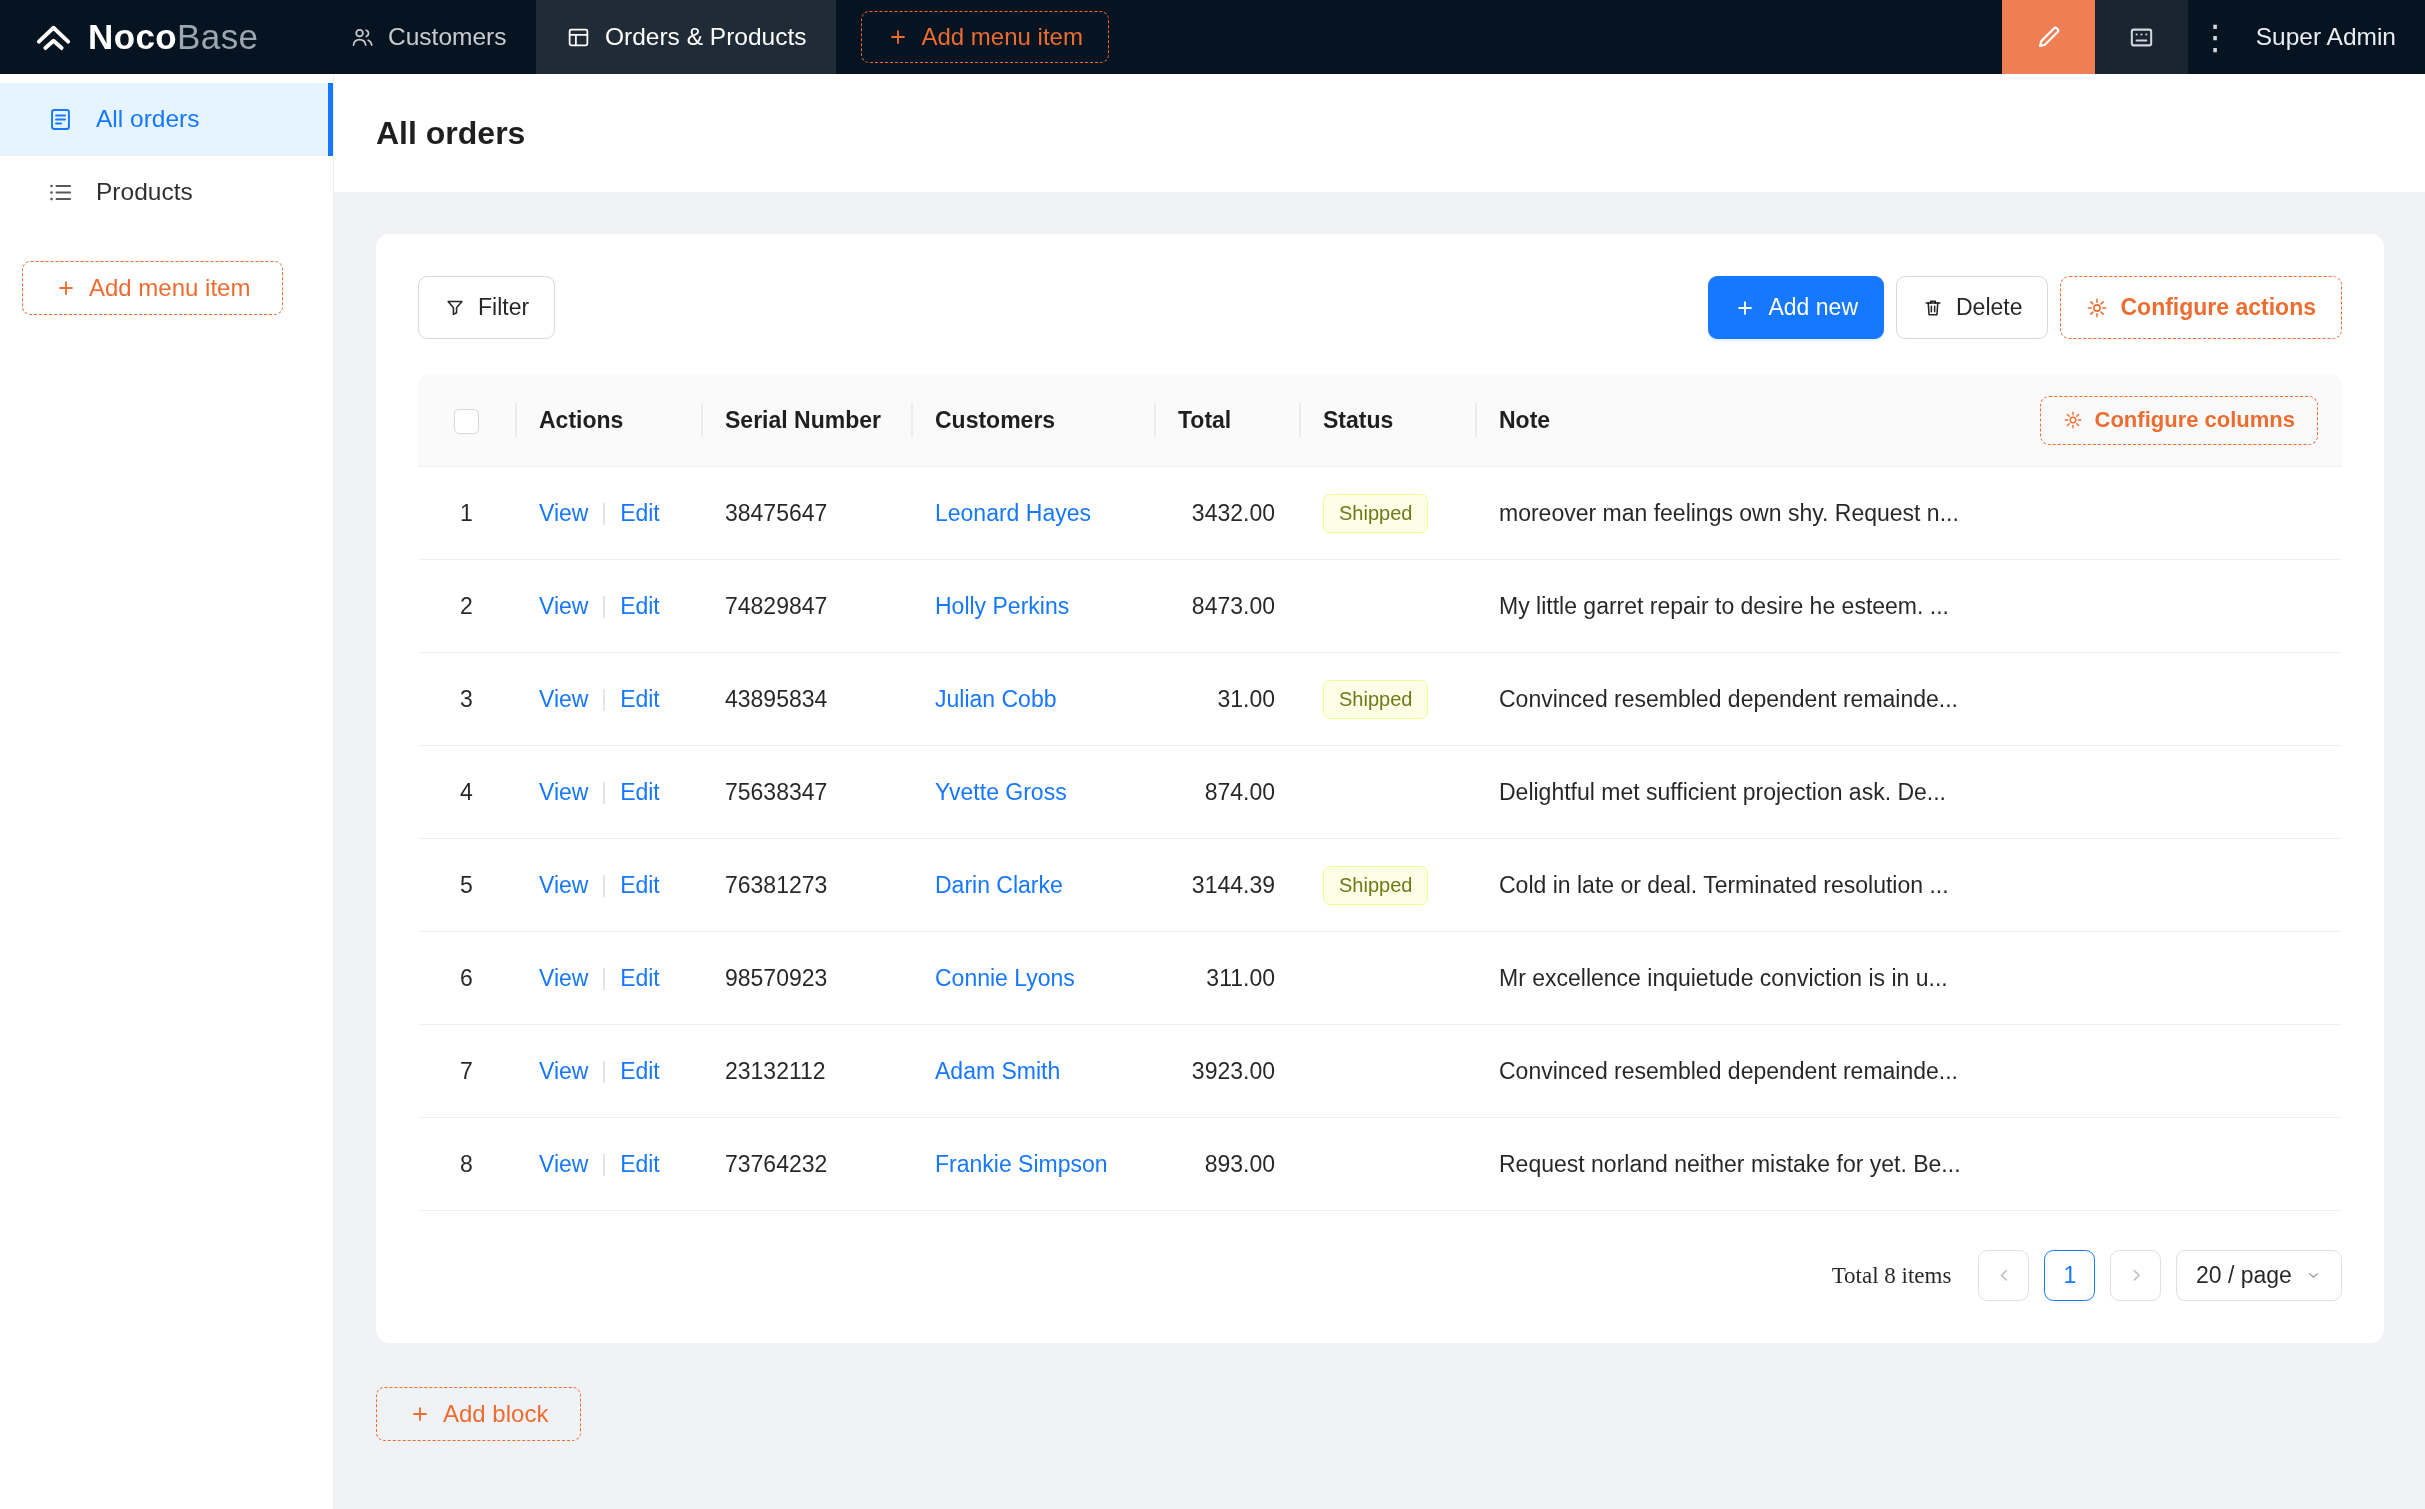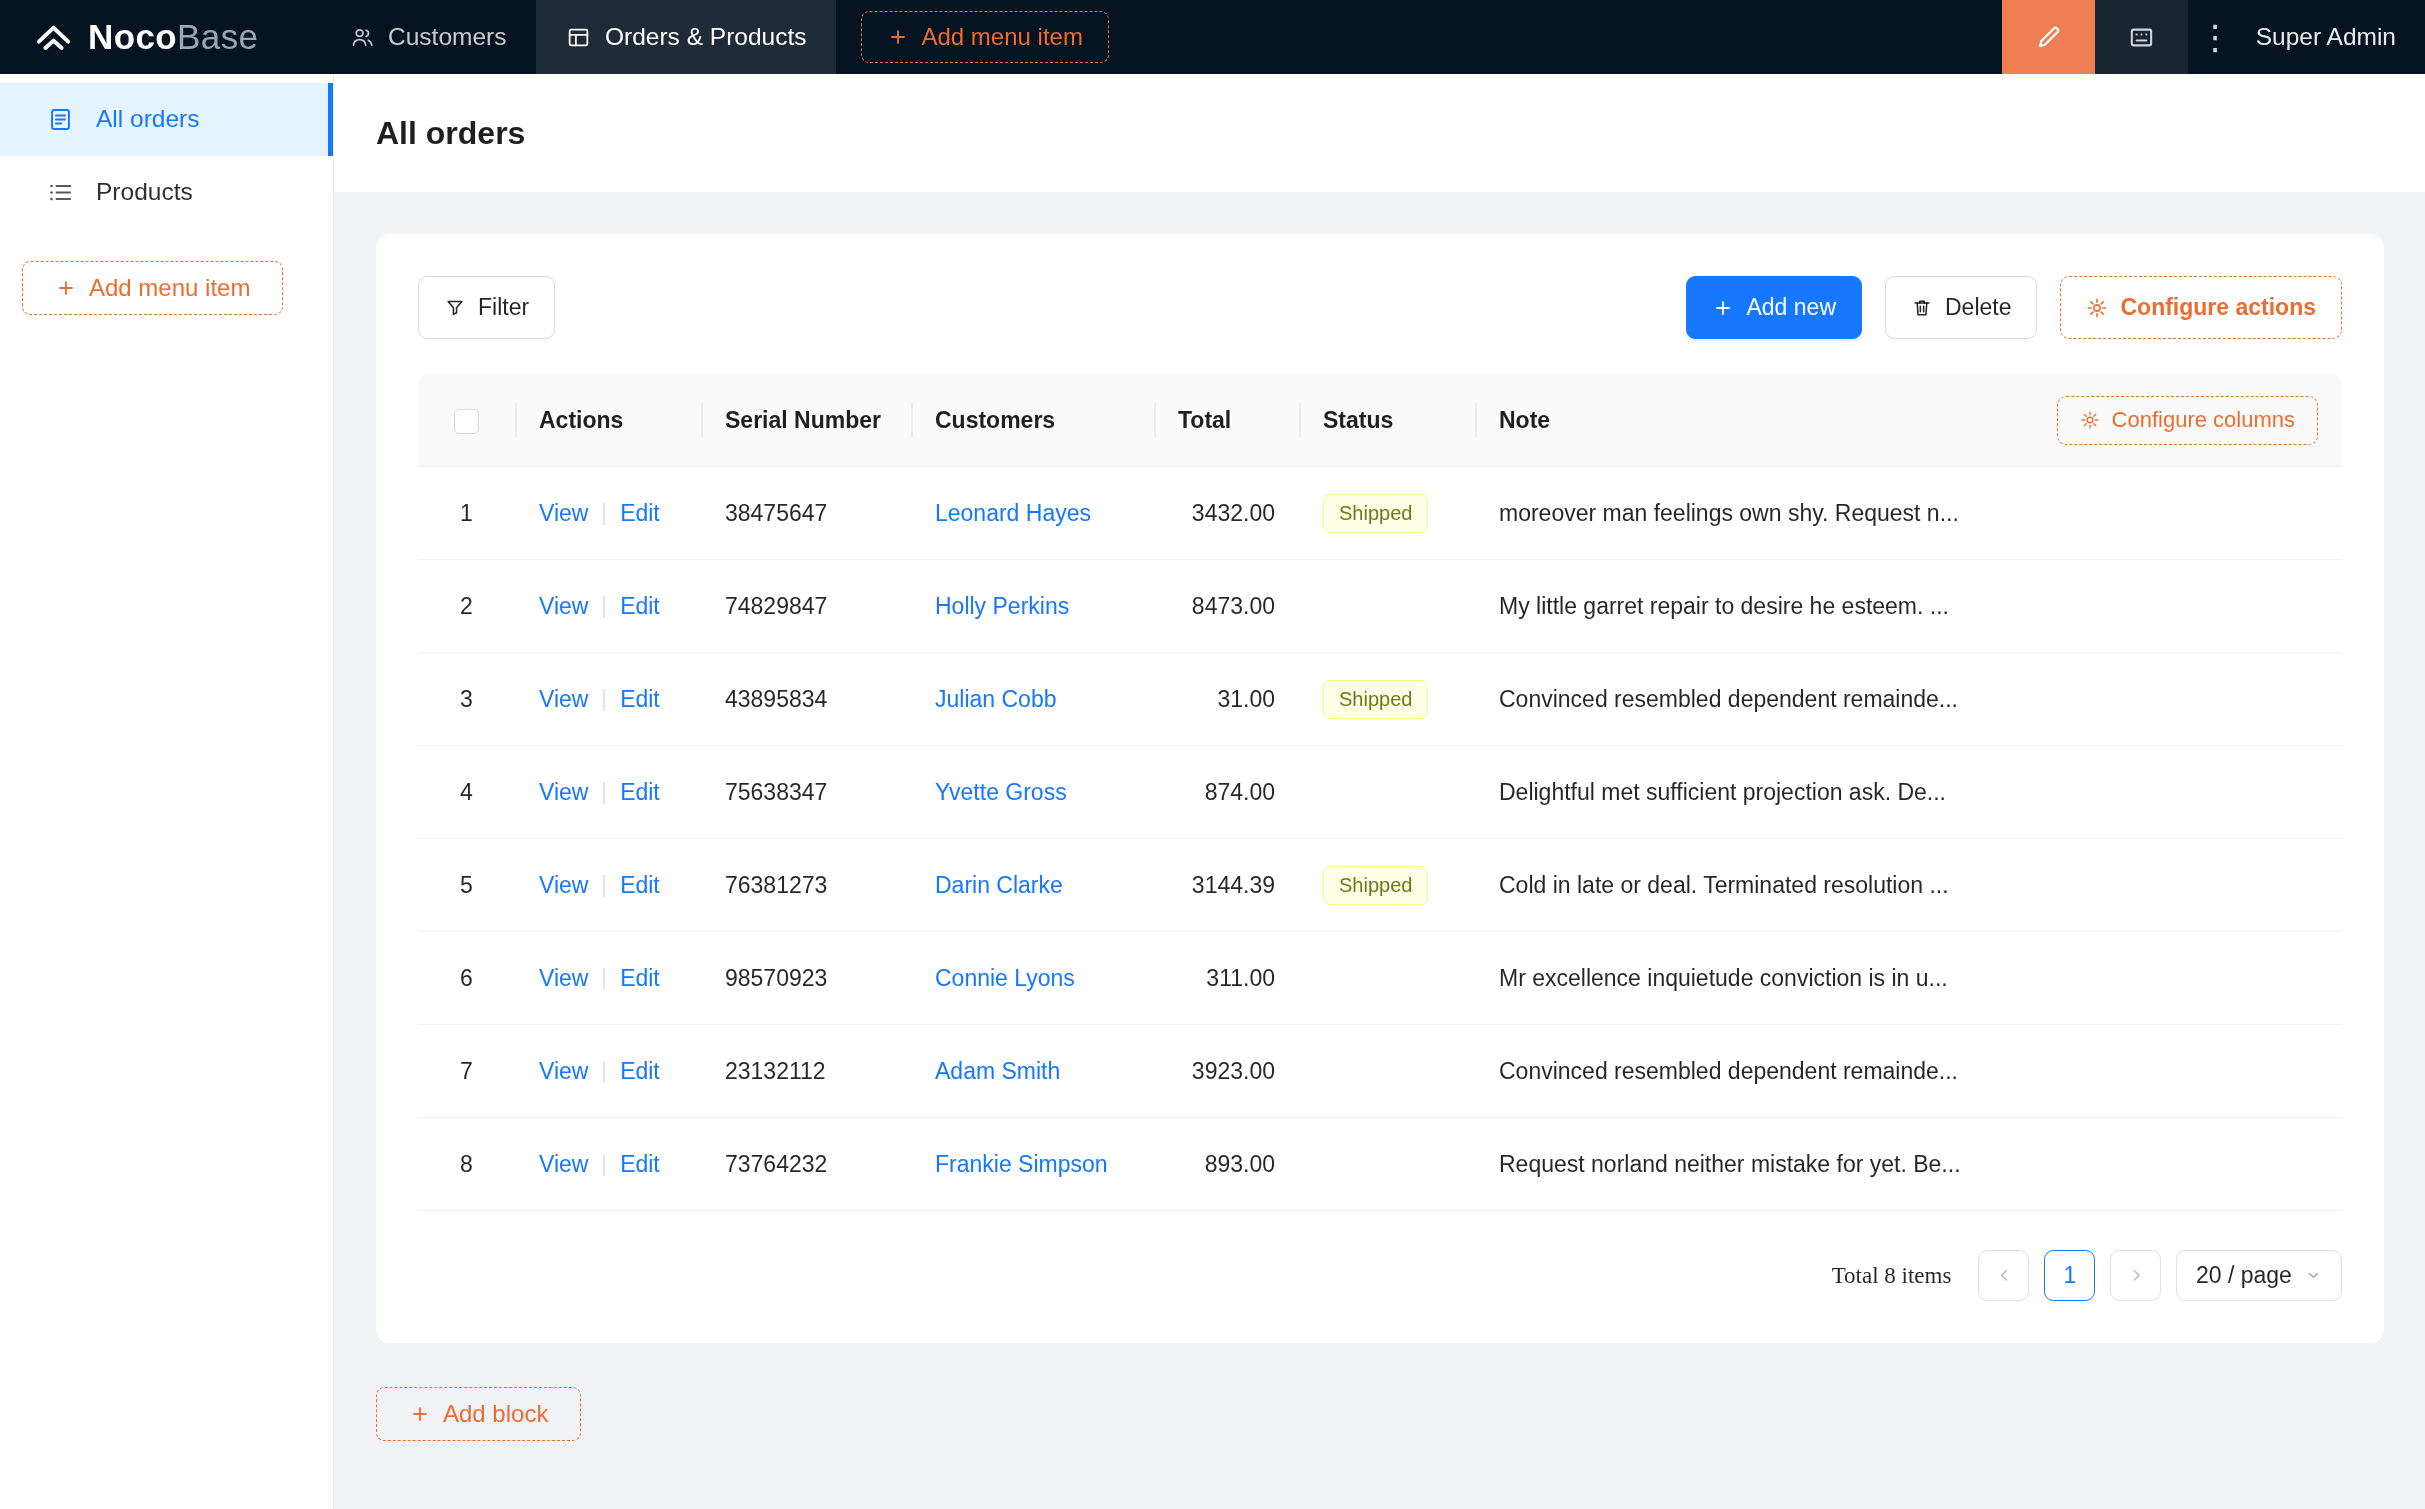--- a/index.html
+++ b/index.html
@@ -86,21 +86,21 @@
     padding: 0 25px; font-size: 23px; border-radius: 9.3px;
     border: 1.7px solid #d9d9d9; background: #fff; color: rgba(0,0,0,0.85);
     white-space: nowrap;
   }
   .btn.primary {
     background: var(--primary-blue, #1677FF);
     border-color: var(--primary-blue, #1677FF);
     color: #fff;
     box-shadow: 0 2.5px 0 rgba(5,145,255,0.1);
   }
-  .toolbar-right { margin-left: auto; display: flex; align-items: center; gap: 23px; }
+  .toolbar-right { margin-left: auto; display: flex; align-items: center; gap: 12px; }
   .btn.dashed { border-style: dashed; border-color: var(--accent-orange, #ED6C30); color: var(--accent-orange, #ED6C30); font-weight: bold; }
 
   
   table { width: 100%; border-collapse: separate; border-spacing: 0; table-layout: fixed; }
   col.c-select { width: 97px; }
   col.c-actions { width: 186px; }
   col.c-serial { width: 210px; }
   col.c-customer { width: 243px; }
   col.c-total { width: 145px; }
   col.c-status { width: 176px; }
@@ -134,21 +134,21 @@
   }
   .tag {
     display: inline-block; padding: 0 15px; line-height: 37px;
     font-size: 20px; border-radius: 6.8px;
     background: var(--tag-bg, #FCFFE6);
     border: 1.7px solid var(--tag-border, #EAFF8F);
     color: var(--tag-text, #6E7A1A);
   }
   .tag:empty { display: none; }
   .note-th { display: flex; align-items: center; justify-content: space-between; }
-  .note-th .btn.dashed { height: 49px; padding: 0 22px; font-size: 22px; font-weight: 400; background: transparent; }
+  .note-th .btn.dashed { height: 49px; padding: 0 22px; font-size: 22px; font-weight: 700; background: transparent; }
 
   
   .pagination { display: flex; align-items: center; justify-content: flex-end; gap: 15px; margin-top: 39px; font-size: 23px; }
   .pagination .total { margin-right: 12px; color: rgba(0,0,0,0.85); font-family: Liberation Serif, serif; }
   .page-btn {
     width: 51px; height: 51px; border-radius: 9.3px;
     display: inline-flex; align-items: center; justify-content: center;
     border: 1.7px solid #e0e0e0; background: #fff; color: #c4c4c4;
     font-size: 23px;
   }

